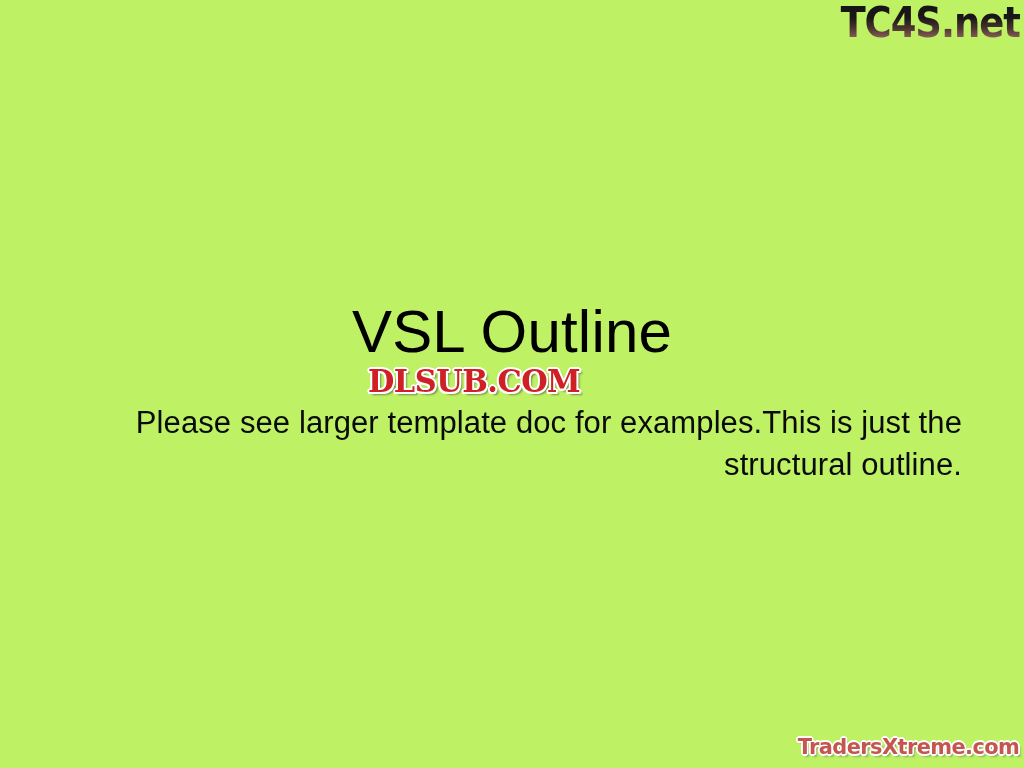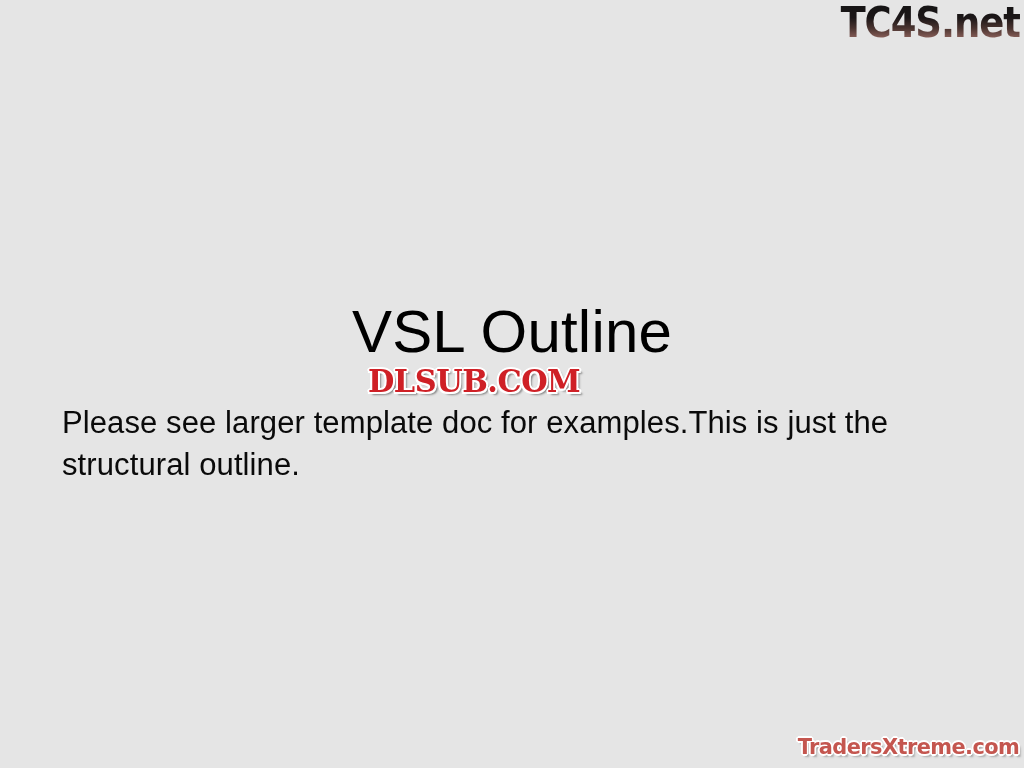--- a/index.html
+++ b/index.html
@@ -11,21 +11,21 @@
     height: 768px;
     background: #ffffff;
     font-family: "Liberation Sans", sans-serif;
     overflow: hidden;
   }
 
   .slide {
     position: relative;
     width: 1024px;
     height: 768px;
-    background: #e5e5e5;
+    background: #bef264;
   }
 
   .slide-title {
     position: absolute;
     left: 0;
     top: 296px;
     width: 1024px;
     text-align: center;
     font-family: "Liberation Sans", sans-serif;
     font-weight: 300;
@@ -34,21 +34,21 @@
     letter-spacing: 0.2px;
     color: #000000;
     white-space: nowrap;
   }
 
   .slide-subtitle {
     position: absolute;
     left: 62px;
     top: 402px;
     width: 900px;
-    text-align: left;
+    text-align: right;
     font-family: "Liberation Sans", sans-serif;
     font-weight: 400;
     font-size: 31px;
     line-height: 42px;
     letter-spacing: 0.1px;
     color: #0a0a0a;
   }
 
   
   .watermark-tc4s {

